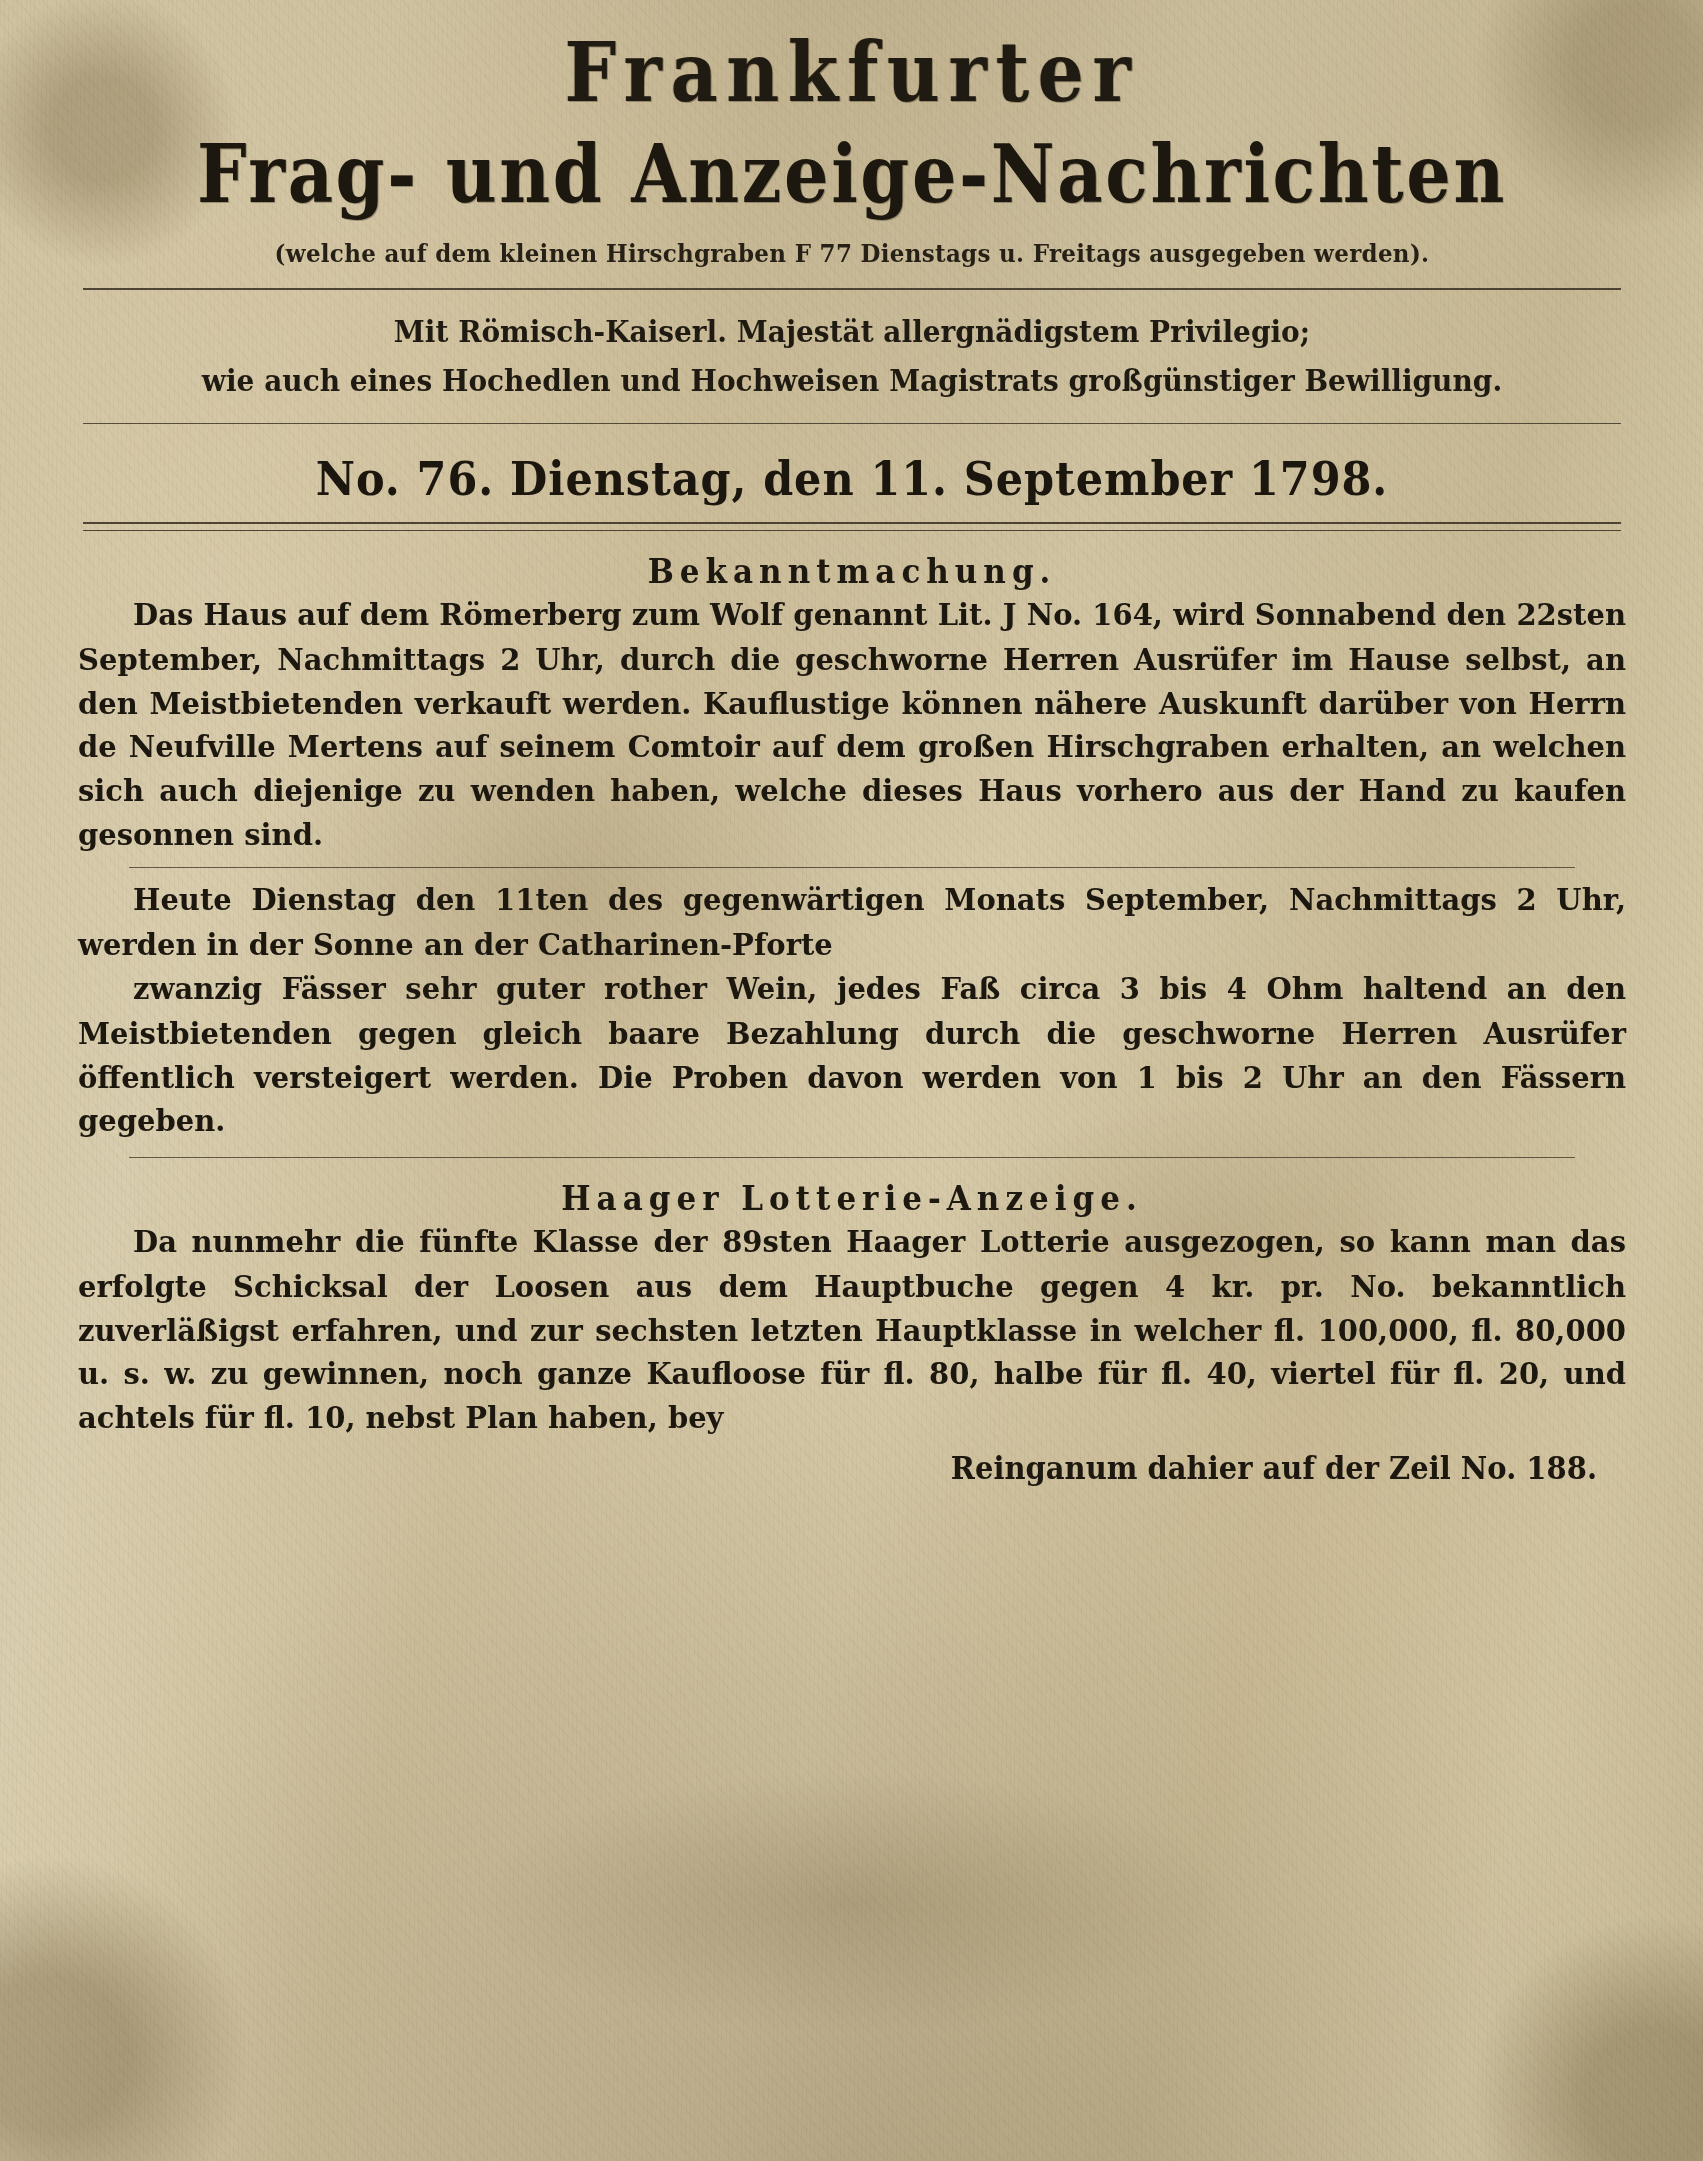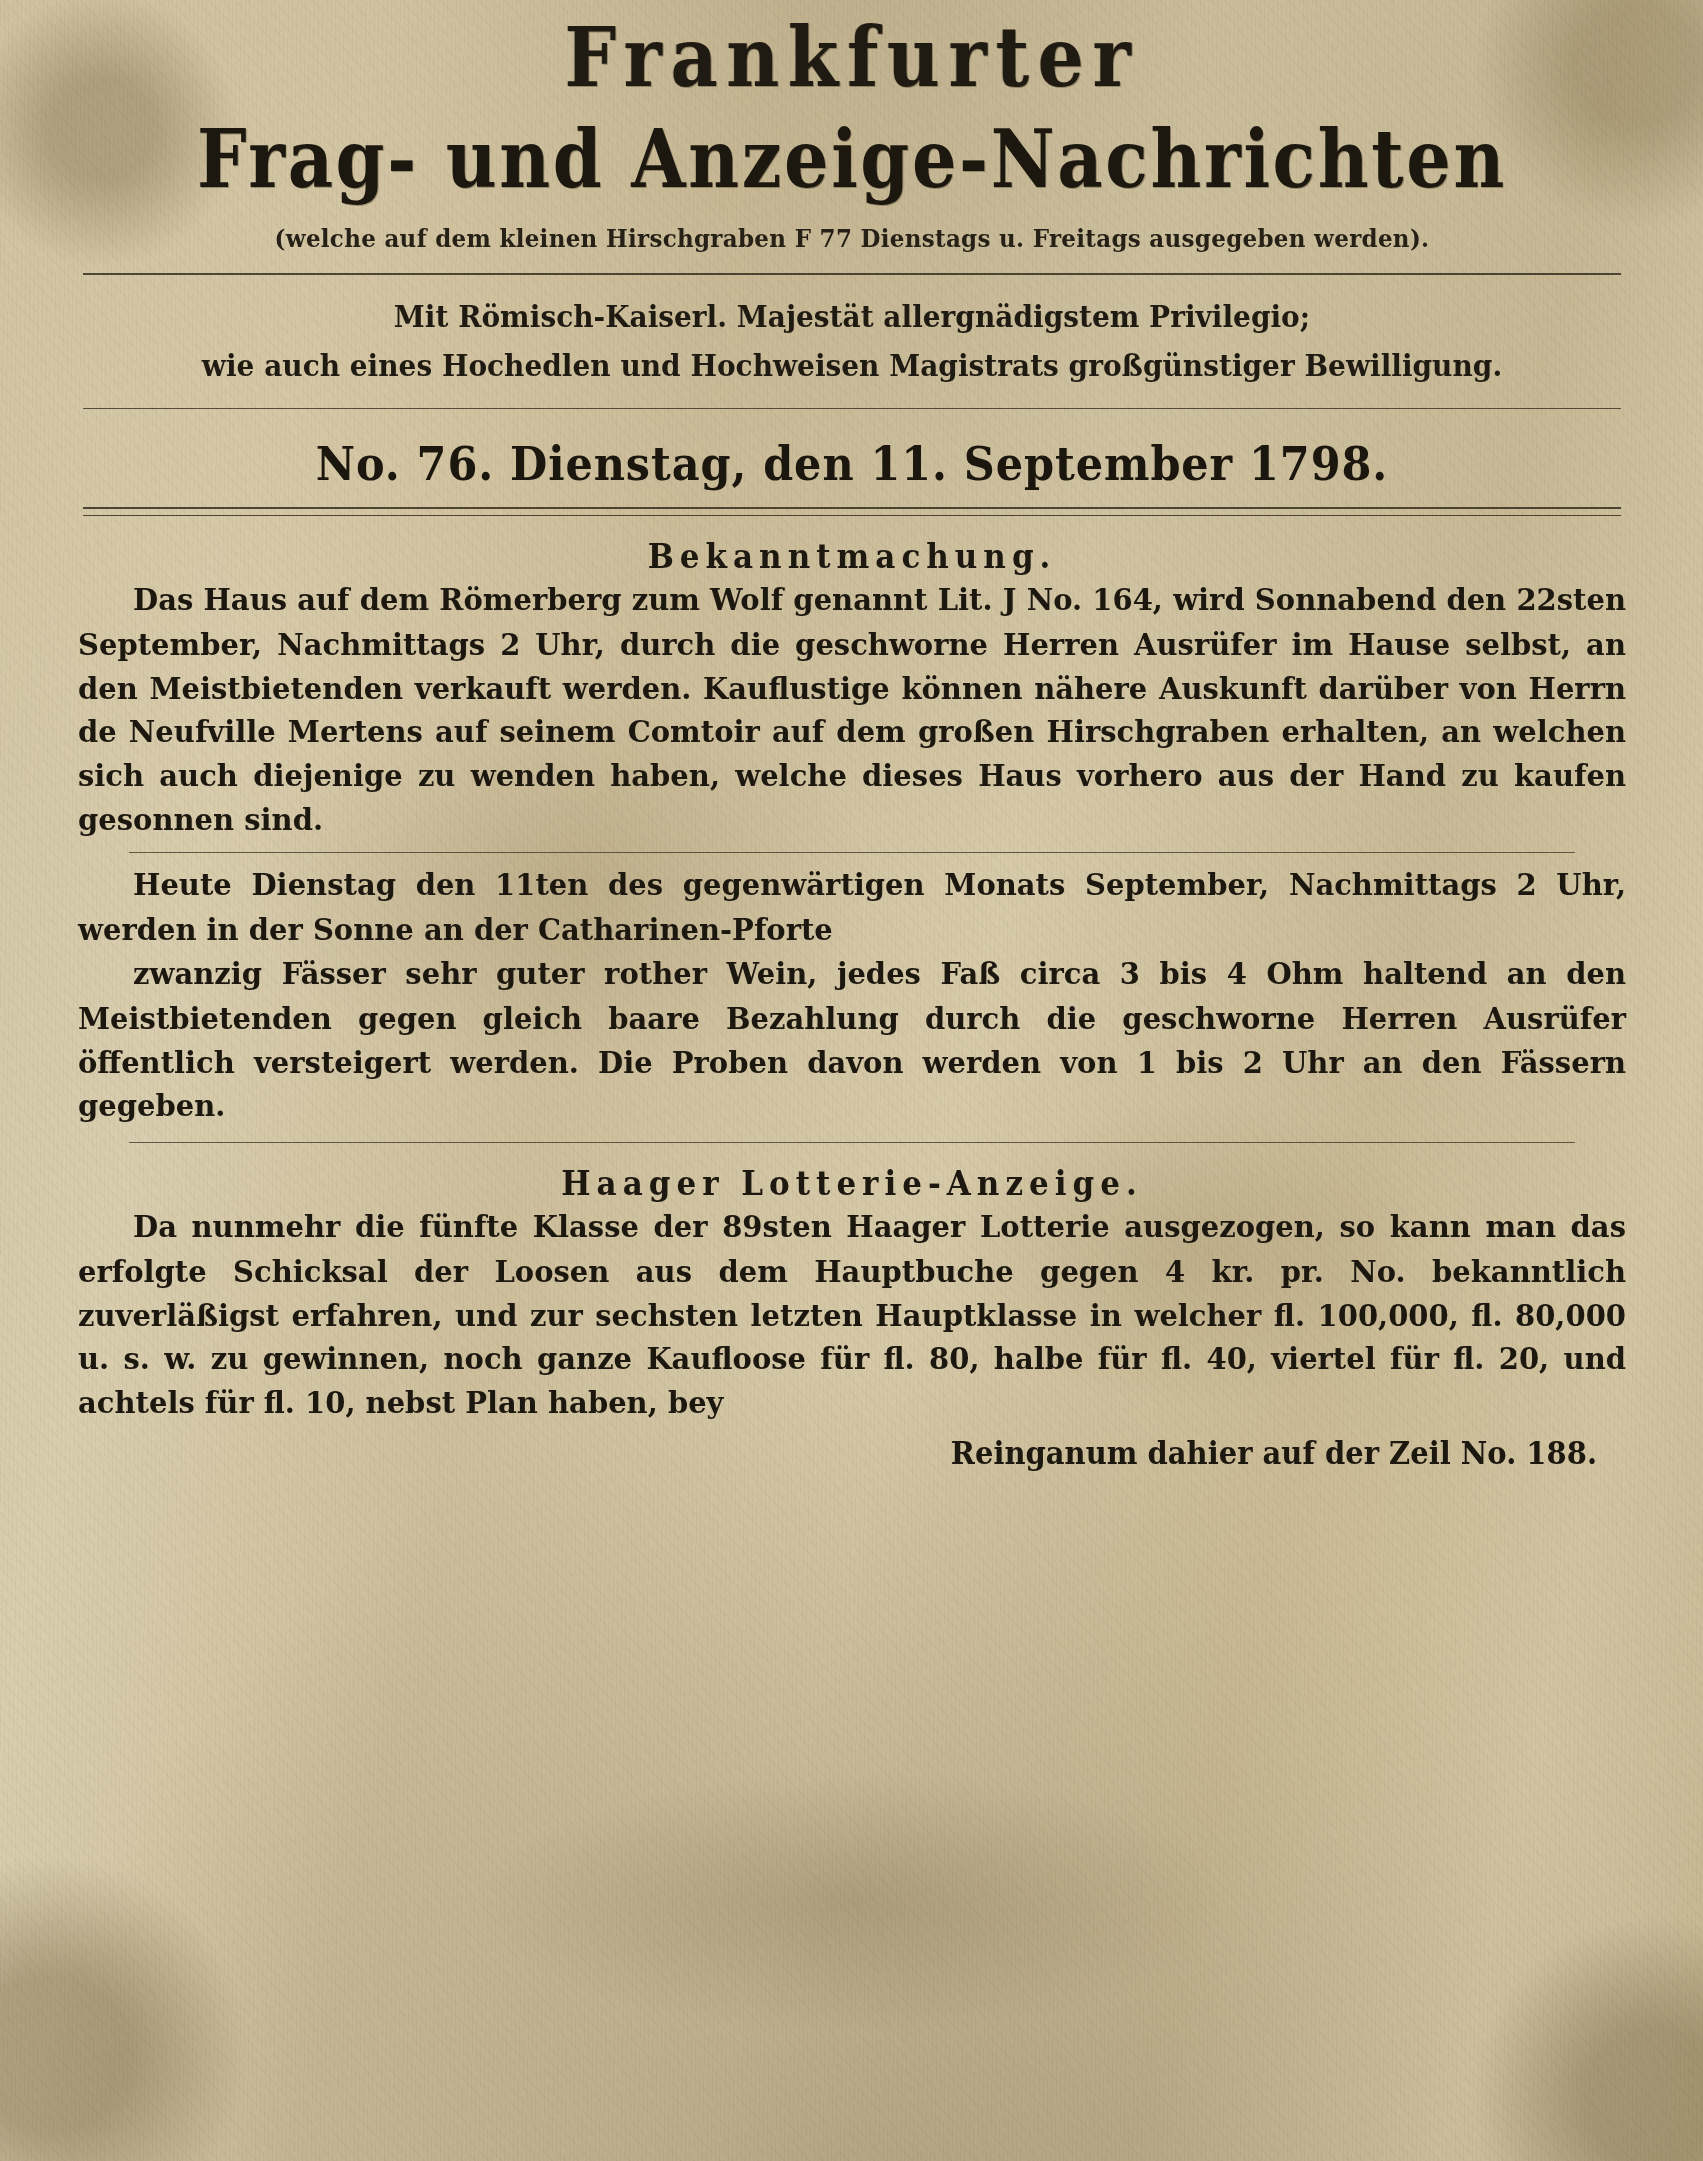--- a/index.html
+++ b/index.html
@@ -61,21 +61,21 @@
     position: relative;
     z-index: 3;
     padding: 0 78px;
     box-sizing: border-box;
     color: #1d1a14;
   }
 
   
   .masthead {
     text-align: center;
-    padding-top: 14px;
+    padding-top: 29px;
   }
   .masthead-line1 {
     font-family: "DejaVu Serif", serif;
     font-weight: 700;
     font-size: 73px;
     letter-spacing: 8.5px;
     line-height: 1.05;
     color: #241f16;
     text-shadow: 0.9px 0.9px 0 rgba(60,48,28,0.35), -0.9px 0 0 rgba(40,32,18,0.20);
     transform: scaleY(1.12);

